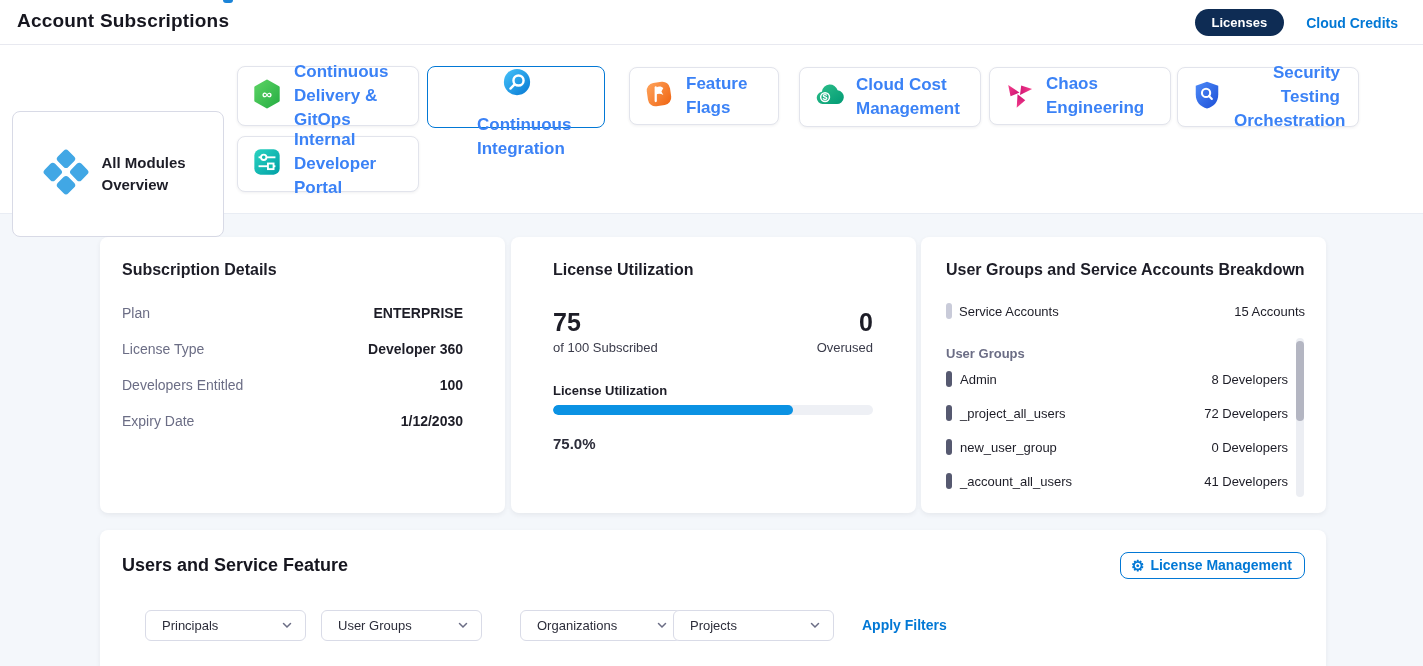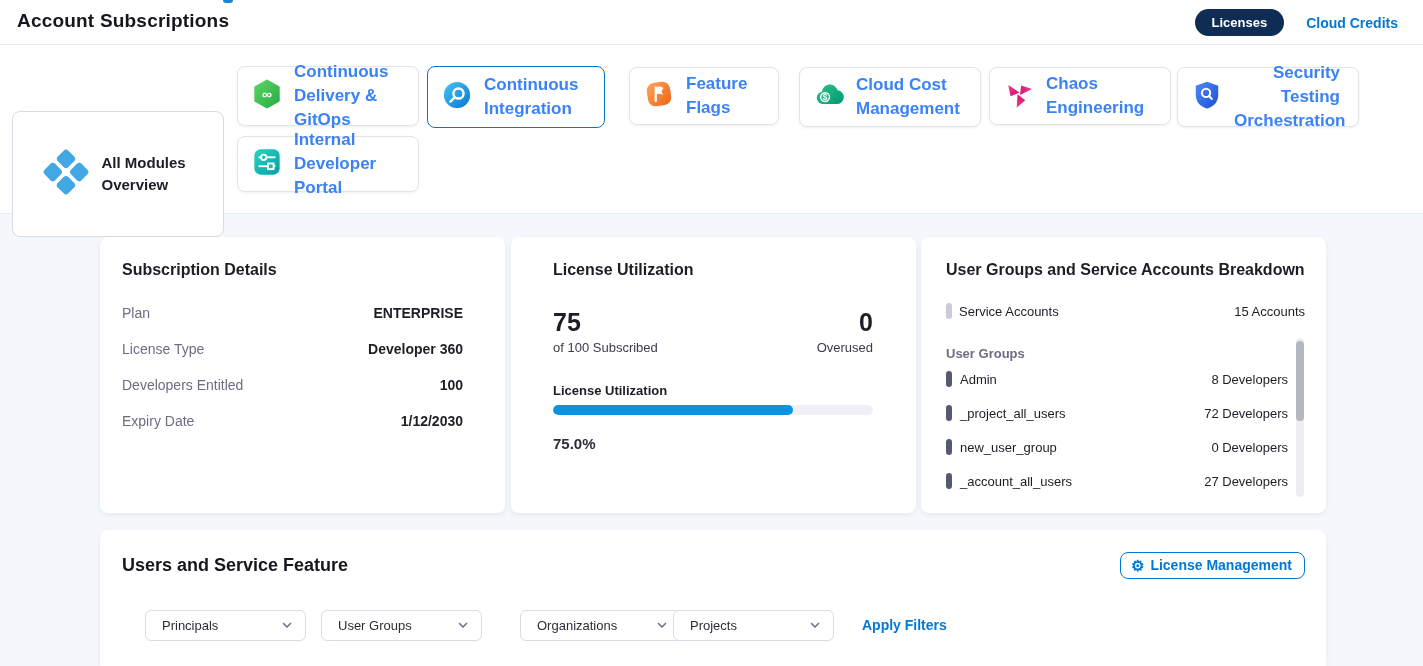--- a/index.html
+++ b/index.html
@@ -19,21 +19,21 @@
 
   
   .module-band { position:absolute; left:0; top:45px; width:1423px; height:168px; background:#fff; }
   .overview-card { position:absolute; left:12px; top:66px; width:212px; height:126px; background:#fff;
     border:1px solid #d8dae6; border-radius:8px; display:flex; align-items:center; justify-content:center;
     gap:13px; cursor:pointer; }
   .overview-label { font-size:15px; font-weight:700; width:92px; line-height:1.45; color:#1d1d27; }
   .module-card { position:absolute; background:#fff; border:1px solid #e2e4ec; border-radius:8px;
     box-shadow:0 1px 3px rgba(40,41,61,.07); display:flex; align-items:center; gap:12px;
     padding:0 12px 0 14px; cursor:pointer; }
-  .module-card.selected { border:1.6px solid #0278D5; box-shadow:none; }
+  .module-card.selected { border:1.6px solid #0278D5; box-shadow:none;flex-direction:column; }
   .module-label { font-size:17px; font-weight:600; line-height:1.4; color:#3b82f6; }
   .micon { flex:0 0 auto; display:block; }
 
   
   .gray-area { position:absolute; left:0; top:213px; width:1423px; height:453px;
     background:#f4f7fb; border-top:1px solid #e9edf4; }
 
   .panel { position:absolute; background:#fff; border-radius:8px; box-shadow:0 2px 5px rgba(40,41,61,.07); }
   .panel-title { position:absolute; font-size:16px; font-weight:700; color:#1d1d27; }
 
@@ -274,21 +274,21 @@
     <div class="bk-pill" style="left:25px; top:168px; background:#565970;"></div>
     <div class="bk-name" style="left:39px; top:169px;">_project_all_users</div>
     <div class="bk-value" style="right:38px; top:169px;">72 Developers</div>
 
     <div class="bk-pill" style="left:25px; top:202px; background:#565970;"></div>
     <div class="bk-name" style="left:39px; top:203px;">new_user_group</div>
     <div class="bk-value" style="right:38px; top:203px;">0 Developers</div>
 
     <div class="bk-pill" style="left:25px; top:236px; background:#565970;"></div>
     <div class="bk-name" style="left:39px; top:237px;">_account_all_users</div>
-    <div class="bk-value" style="right:38px; top:237px;">27 Developers</div>
+    <div class="bk-value" style="right:38px; top:237px;">41 Developers</div>
 
     <div class="scroll-track" style="right:22px; top:101px; height:159px;">
       <div class="scroll-thumb" style="top:3px; height:80px;"></div>
     </div>
   </div>
 
   <div class="panel" style="left:100px; top:530px; width:1226px; height:136px; border-radius:8px 8px 0 0;">
     <div class="section-title" style="left:22px; top:25px;">Users and Service Feature</div>
 
     <button class="outline-btn" style="right:21px; top:22px;">

